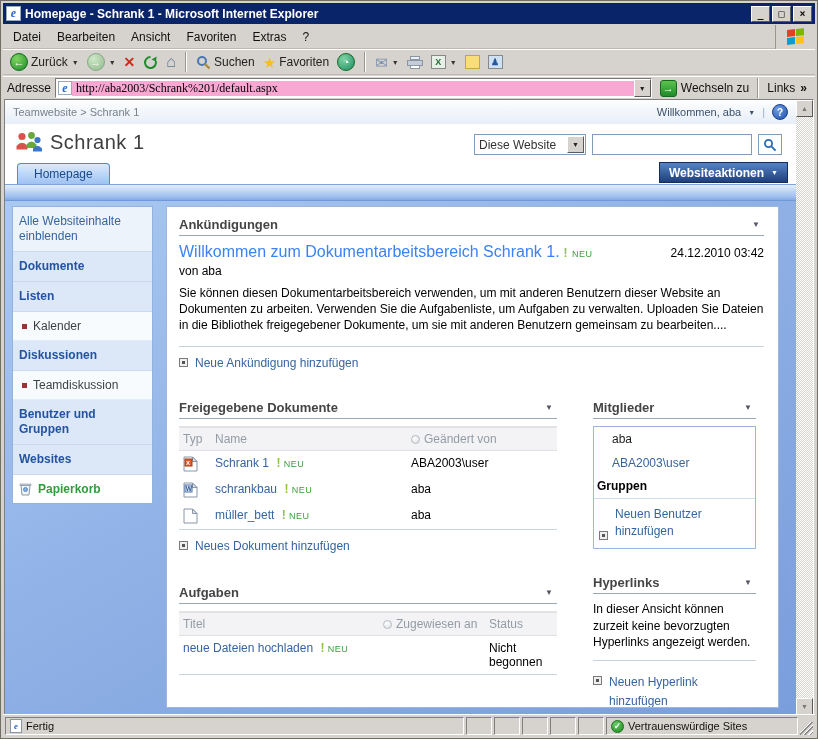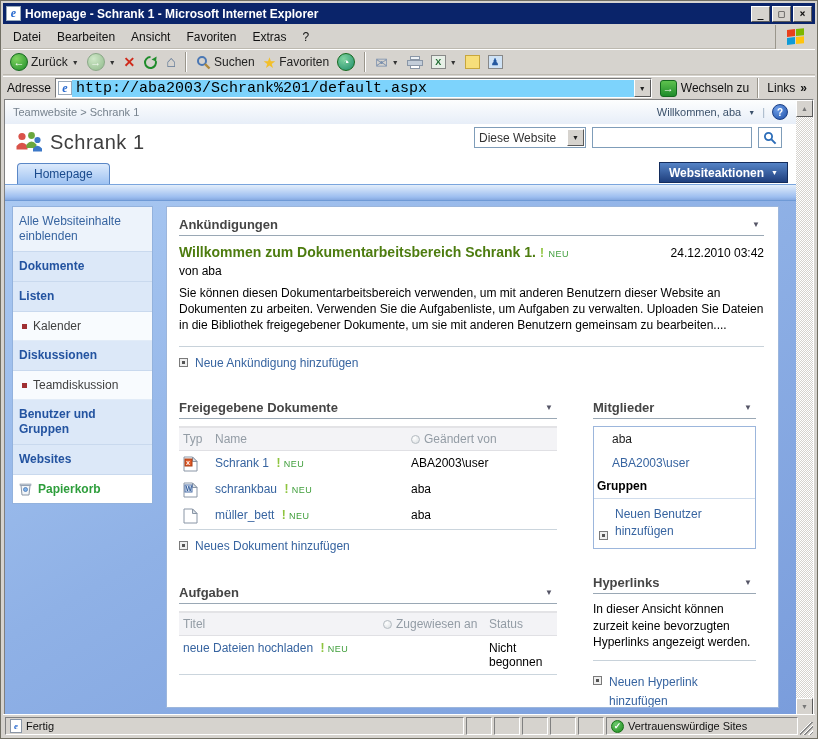--- a/index.html
+++ b/index.html
@@ -43,21 +43,21 @@
   .printer{width:16px;height:13px;position:relative}
   .printer .p1{position:absolute;left:3px;top:0;width:10px;height:4px;background:#eef2f6;border:1px solid #8a96a6}
   .printer .p2{position:absolute;left:0;top:4px;width:16px;height:6px;background:#c3cdd9;border:1px solid #8a96a6}
   .printer .p3{position:absolute;left:3px;top:9px;width:10px;height:4px;background:#fff;border:1px solid #8a96a6}
 
   
   .addrbar{position:absolute;left:2px;top:75px;right:2px;height:23px;display:flex;align-items:center;background:#d6d3ce;border-top:1px solid #fff;padding:0 4px;gap:4px}
   .addr-label{font-size:12px;color:#111}
   .addr-box{flex:1;height:20px;background:#fff;border:1px solid;border-color:#7a7a7a #fff #fff #7a7a7a;display:flex;align-items:center;padding-left:2px}
   .addr-box .ie-ico{width:14px;height:14px}
-  .addr-input{flex:1;border:none;outline:none;font-size:15px;font-family:Liberation Mono, monospace;color:#000;padding-left:4px;background:#7dd3fc}
+  .addr-input{flex:1;border:none;outline:none;font-size:12px;font-family:Liberation Serif, serif;color:#000;padding-left:4px;background:#f9a8d4}
   .addr-dd{width:17px;height:18px;background:#d6d3ce;border:1px solid;border-color:#fff #5a5a5a #5a5a5a #fff;display:flex;align-items:center;justify-content:center;font-size:7px;color:#222}
   .go-btn{display:flex;align-items:center;gap:4px;font-size:12px;color:#111;padding:0 4px}
   .go-ico{width:17px;height:17px;background:linear-gradient(#5ec24e,#1f8c2b);border:1px solid #14691e;border-radius:3px;color:#fff;display:flex;align-items:center;justify-content:center;font-size:11px;font-weight:bold}
   .links-sep{width:2px;height:20px;border-left:1px solid #9a968c;border-right:1px solid #fff}
   .links{display:flex;align-items:center;gap:5px;font-size:12px;color:#111;padding:0 4px}
   .chev{font-size:12px;color:#111;font-weight:bold}
 
   
   .contentframe{position:absolute;left:3px;right:3px;top:98px;height:617px;border:1px solid #808080;border-bottom-color:#fff;border-right-color:#fff;background:#fff;display:flex}
   .webpage{flex:1;display:flex;flex-direction:column;overflow:hidden;background:#fff}
@@ -70,21 +70,21 @@
   .sp-topbar{height:24px;display:flex;align-items:center;background:linear-gradient(#fdfefe,#e7eef8);padding:0 8px;font-size:11px}
   .breadcrumb{color:#76828e}
   .topbar-right{margin-left:auto;display:flex;align-items:center;gap:7px}
   .welcome{color:#3b516b}
   .dd-blue{font-size:7px;color:#3b516b}
   .pipe{color:#9fb0c4}
   .help-ico{width:16px;height:16px;border-radius:50%;background:radial-gradient(circle at 35% 30%,#6f9fe8,#1d4fa8);border:1px solid #1b3f85;color:#fff;font-size:10px;font-weight:bold;display:flex;align-items:center;justify-content:center}
 
   .sp-titlerow{height:37px;display:flex;align-items:center;padding:0 10px;position:relative;background:#fff}
   .site-title{font-size:20px;color:#3f3f3f;margin-left:8px;letter-spacing:.5px}
-  .searchgrp{position:absolute;right:14px;top:3px;display:flex;align-items:flex-start;gap:6px}
+  .searchgrp{position:absolute;right:14px;top:10px;display:flex;align-items:flex-start;gap:6px}
   .scope{width:112px;height:21px;border:1px solid #7f9db9;background:#fff;display:flex;align-items:center;font-size:12px;color:#333}
   .scope .stext{flex:1;padding-left:4px;white-space:nowrap}
   .scope .sdd{width:17px;height:17px;margin-right:1px;background:#d6d3ce;border:1px solid;border-color:#fff #5a5a5a #5a5a5a #fff;display:flex;align-items:center;justify-content:center;font-size:7px;color:#222}
   .searchbox{width:160px;height:21px;border:1px solid #7f9db9;background:#fff;font-family:"Liberation Sans",sans-serif;font-size:12px;padding:0 4px;outline:none}
   .search-btn{width:24px;height:21px;border:1px solid #7f9db9;background:#fff;display:flex;align-items:center;justify-content:center}
 
   .sp-tabrow{height:23px;position:relative;background:#fff;padding-left:12px}
   .tab-home{position:absolute;left:12px;bottom:0;padding:3px 16px;background:linear-gradient(#dceafc,#9ec2f2);border:1px solid #5a87c6;border-bottom:none;border-radius:4px 4px 0 0;font-size:12px;font-weight:normal;color:#1a4a8c}
   .siteactions{position:absolute;right:8px;bottom:1px;height:21px;padding:0 9px;background:linear-gradient(#5583c6,#1f3f7d);border:1px solid #132c5c;color:#fff;font-size:12px;font-weight:bold;display:flex;align-items:center;gap:6px}
   .siteactions .dd{color:#fff}
@@ -103,21 +103,21 @@
   .ql-recycle{display:flex;align-items:center;gap:6px;padding:7px 6px;background:#fff;font-size:12px;font-weight:bold;color:#2e9e3c}
 
   
   .mainbox{flex:1;margin:5px 17px 7px 9px;background:#fff;border:1px solid #9cb6dc;padding:8px 14px 10px 12px;overflow:hidden}
 
   .wp-head{display:flex;justify-content:space-between;align-items:center;border-bottom:1px solid #9aa8b5;padding:2px 4px 3px 0;margin-bottom:7px}
   .wp-title{font-size:13px;font-weight:bold;color:#454545}
   .wp-arrow{font-size:8px;color:#556}
 
   .ann-item-title{display:flex;align-items:baseline}
-  .ann-link{font-size:14px;font-weight:bold;color:#4d7c0f}
+  .ann-link{font-size:16px;font-weight:normal;color:#3b82f6}
   .ann-date{margin-left:auto;font-size:12px;color:#000;white-space:nowrap}
   .new-badge{white-space:nowrap;margin-left:4px}
   .new-badge .excl{color:#8ec43e;font-weight:bold;font-size:12px}
   .new-badge .neu{color:#3f9e3a;font-size:9px;letter-spacing:.5px}
   .ann-by{font-size:12px;color:#000;margin-top:3px}
   .ann-body{font-size:12px;color:#000;line-height:1.35;margin-top:7px}
   .wp-divider{border-bottom:1px solid #c8d2da;margin-top:12px}
   .addlink{display:flex;align-items:center;gap:7px;margin-top:9px;font-size:12px;color:#3764a0}
   .add-ico{width:9px;height:9px;border:1px solid #7a7a7a;background:#efefef;position:relative;flex-shrink:0}
   .add-ico::after{content:"";position:absolute;left:2px;top:2px;width:3px;height:3px;background:#555}

